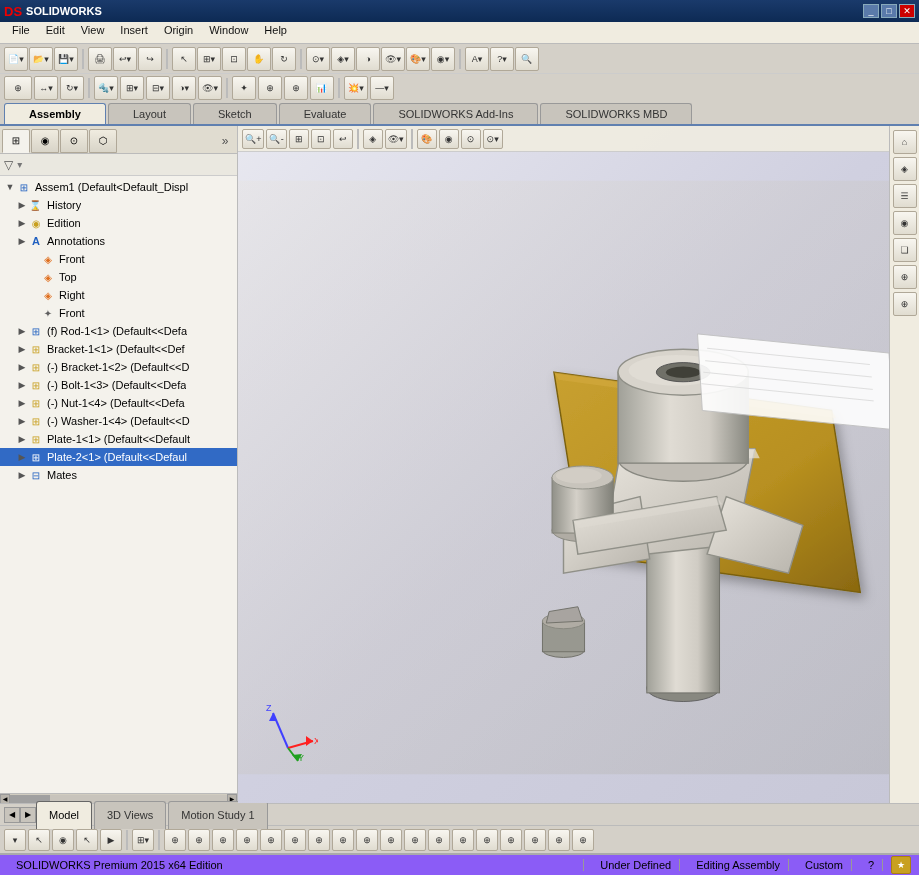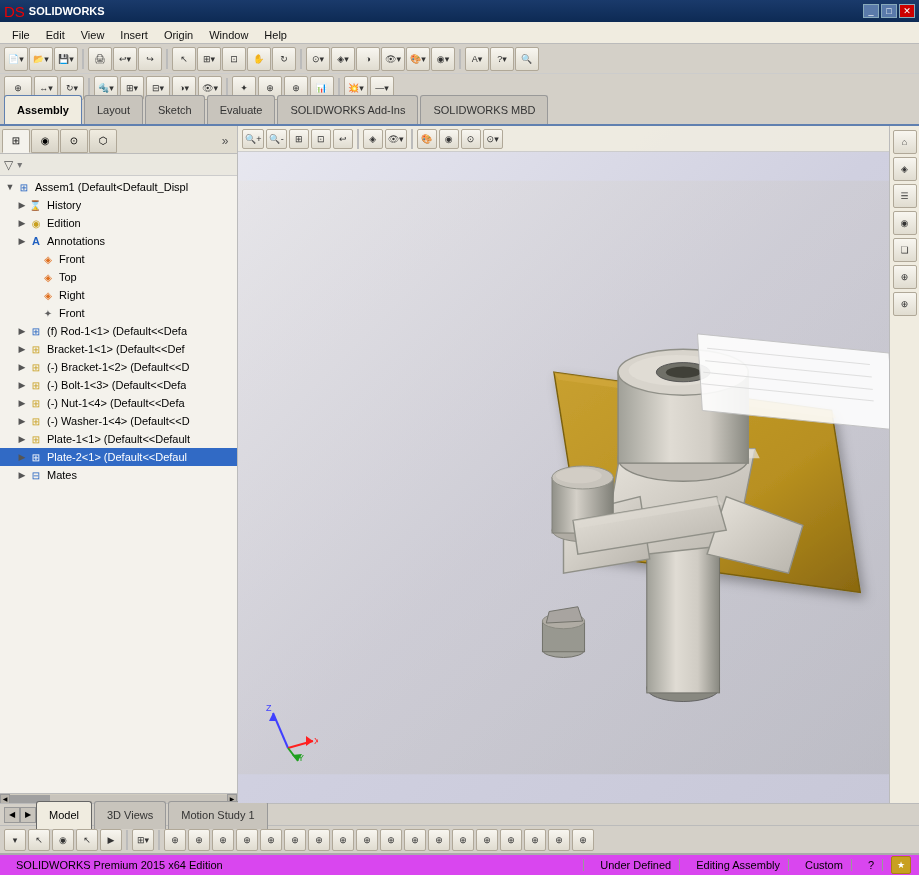--- a/index.html
+++ b/index.html
@@ -7,32 +7,32 @@
 
     
     #titlebar { width: 100%; height: 22px; background: linear-gradient(to bottom, #1a3a6b 0%, #0d2a54 100%); display: flex; align-items: center; padding: 0 4px; color: white; }
     #titlebar .logo { color: #e00; font-weight: bold; font-size: 13px; margin-right: 6px; display:flex; align-items:center; }
     #titlebar .logo .sw-text { color: white; font-weight: bold; font-size: 11px; }
     #titlebar .title-text { flex: 1; font-size: 11px; color: #cdd; text-align: center; }
     #titlebar .win-controls { display: flex; gap: 2px; }
     #titlebar .win-btn { width: 16px; height: 14px; background: #5a7aaa; border: 1px solid #8ab; color: white; font-size: 9px; display: flex; align-items: center; justify-content: center; cursor: pointer; }
 
     
-    #menubar { width: 100%; height: 22px; background: #f0ece0; display: flex; align-items: flex-end; padding: 0 4px; border-bottom: 1px solid #bbb; }
+    #menubar { width: 100%; height: 22px; background: #f0ece0; display: flex; align-items: flex-start; padding: 0 4px; border-bottom: 1px solid #bbb; }
     #menubar .menu-item { padding: 2px 8px; font-size: 11px; cursor: pointer; color: #111; }
     #toolbar-row1 { height: 30px; display: flex; align-items: center; padding: 2px 4px; border-bottom: 1px solid #ccc; gap: 2px; }
     #toolbar-row2 { height: 28px; display: flex; align-items: center; padding: 2px 4px; gap: 2px; }
 
     .tb-btn { height: 24px; min-width: 24px; background: linear-gradient(to bottom, #f8f6f0, #e0dcd0); border: 1px solid #b0a898; display: flex; align-items: center; justify-content: center; cursor: pointer; padding: 0 3px; font-size: 9px; color: #333; border-radius: 2px; }
     .tb-separator { width: 2px; height: 20px; background: #bbb; margin: 0 2px; }
     .tb-group { display: flex; align-items: center; gap: 1px; }
 
     
     #tabs { width: 100%; height: 24px; background: #d4d0c8; display: flex; align-items: flex-end; padding: 0 4px; border-bottom: 2px solid #6080b0; }
-    .tab { height: 29px; padding: 0 12px; font-size: 11px; display: flex; align-items: center; cursor: pointer; border: 1px solid #999; border-bottom: none; background: #c8c4bc; color: #333; margin-right: 2px; border-radius: 3px 3px 0 0; }
+    .tab { height: 21px; padding: 0 24px; font-size: 11px; display: flex; align-items: center; cursor: pointer; border: 1px solid #999; border-bottom: none; background: #c8c4bc; color: #333; margin-right: 2px; border-radius: 3px 3px 0 0; }
     .tab.active { background: #f0ece0; border-color: #6080b0; color: #000; font-weight: bold; }
 
     
     #main { display: flex; width: 100%; height: calc(875px - 22px - 22px - 58px - 24px - 28px - 22px); }
 
     
     #left-panel { width: 238px; min-width: 238px; background: #f4f2ec; border-right: 1px solid #bbb; display: flex; flex-direction: column; overflow: hidden; }
     #left-panel-tabs { height: 28px; background: #e0dcd0; display: flex; align-items: center; padding: 2px 2px 0; border-bottom: 1px solid #bbb; }
     .panel-tab-btn { width: 28px; height: 24px; background: linear-gradient(to bottom, #f0ece0, #d8d4c8); border: 1px solid #b0a898; display: flex; align-items: center; justify-content: center; cursor: pointer; font-size: 10px; margin-right: 1px; border-radius: 2px 2px 0 0; }
     .panel-tab-btn.active { background: #f4f2ec; border-bottom: 1px solid #f4f2ec; }
@@ -61,21 +61,21 @@
     #bottom-tabs { height: 22px; background: #d4d0c8; display: flex; align-items: center; padding: 0 4px; border-top: 1px solid #bbb; }
     #bottom-tabs .scroll-btn { width: 16px; height: 16px; background: #c8c4bc; border: 1px solid #999; display: flex; align-items: center; justify-content: center; cursor: pointer; font-size: 8px; }
     .btab { height: 28px; padding: 0 12px; font-size: 11px; display: flex; align-items: center; cursor: pointer; border: 1px solid #999; border-bottom: none; background: #c8c4bc; color: #333; margin-right: 2px; border-radius: 3px 3px 0 0; }
     .btab.active { background: #f0ece0; border-color: #666; color: #000; }
 
     
     #bottom-toolbar { height: 28px; background: #d4d0c8; display: flex; align-items: center; padding: 0 4px; border-top: 1px solid #bbb; gap: 2px; }
     .bt-btn { height: 22px; min-width: 22px; background: linear-gradient(to bottom, #f8f6f0, #e0dcd0); border: 1px solid #b0a898; display: flex; align-items: center; justify-content: center; cursor: pointer; font-size: 9px; color: #333; border-radius: 2px; padding: 0 2px; }
 
     
-    #statusbar { height: 22px; background: #d946ef; display: flex; align-items: center; padding: 0 8px; border-top: 2px solid #aaa; font-size: 11px; gap: 8px; }
+    #statusbar { height: 22px; background: #8b5cf6; display: flex; align-items: center; padding: 0 8px; border-top: 2px solid #aaa; font-size: 11px; gap: 8px; }
     #statusbar .status-section { padding: 0 8px; border-right: 1px solid #999; }
     #statusbar .status-section:last-child { border-right: none; }
     #statusbar .status-left { flex: 1; }
     .status-gold-btn { width: 20px; height: 18px; background: #c8a020; border: 1px solid #aa8010; border-radius: 2px; display: flex; align-items: center; justify-content: center; font-size: 9px; color: white; margin-left: auto; }
 
     
     #model-canvas { position: absolute; top: 26px; left: 0; right: 0; bottom: 0; }
 
     
     #axis-indicator { position: absolute; bottom: 40px; left: 20px; width: 60px; height: 60px; }
@@ -93,21 +93,21 @@
     .icon-orange { color: #e07020; }
 
     
     svg#model { width: 100%; height: 100%; }
   </style>
 </head>
 <body>
 
 <div id="titlebar">
   <div class="logo">
-    <span style="color:#e00; font-weight:normal; font-size:15px;">DS</span>
+    <span style="color:#e00; font-weight:bold; font-size:13px;">DS</span>
     <span class="sw-text" style="margin-left:4px; font-size:11px; color:white; font-weight:bold;">SOLIDWORKS</span>
   </div>
   <div class="title-text"></div>
   <div class="win-controls">
     <div class="win-btn">_</div>
     <div class="win-btn">□</div>
     <div class="win-btn" style="background:#c00;">✕</div>
   </div>
 </div>
 

